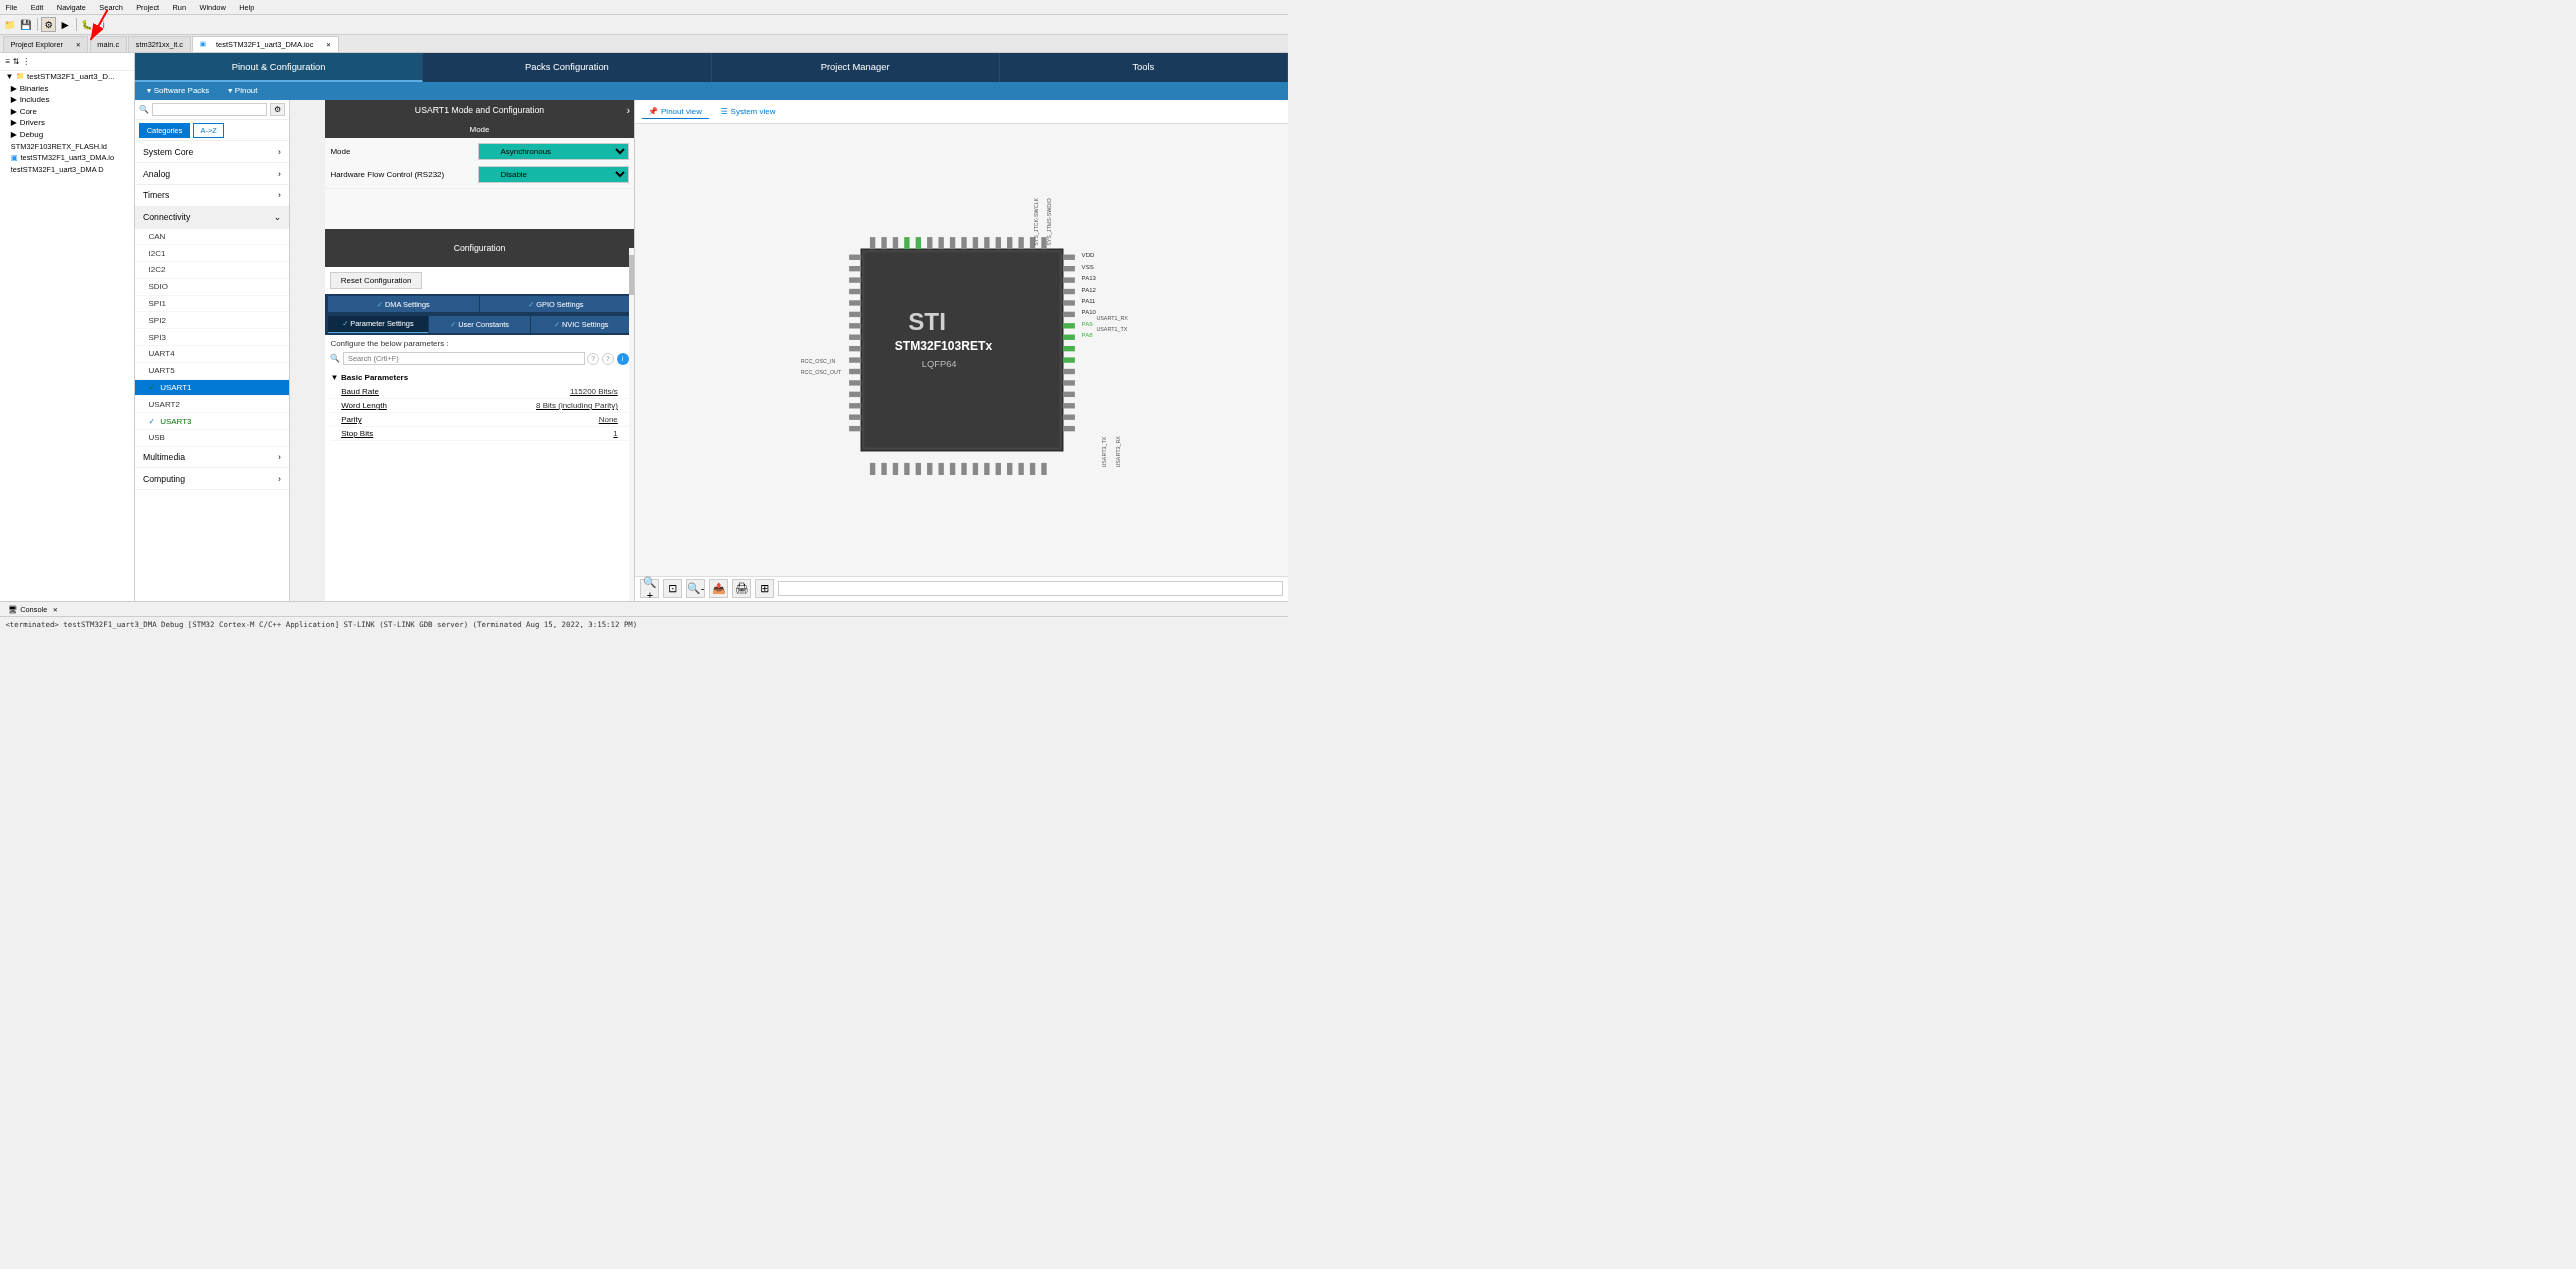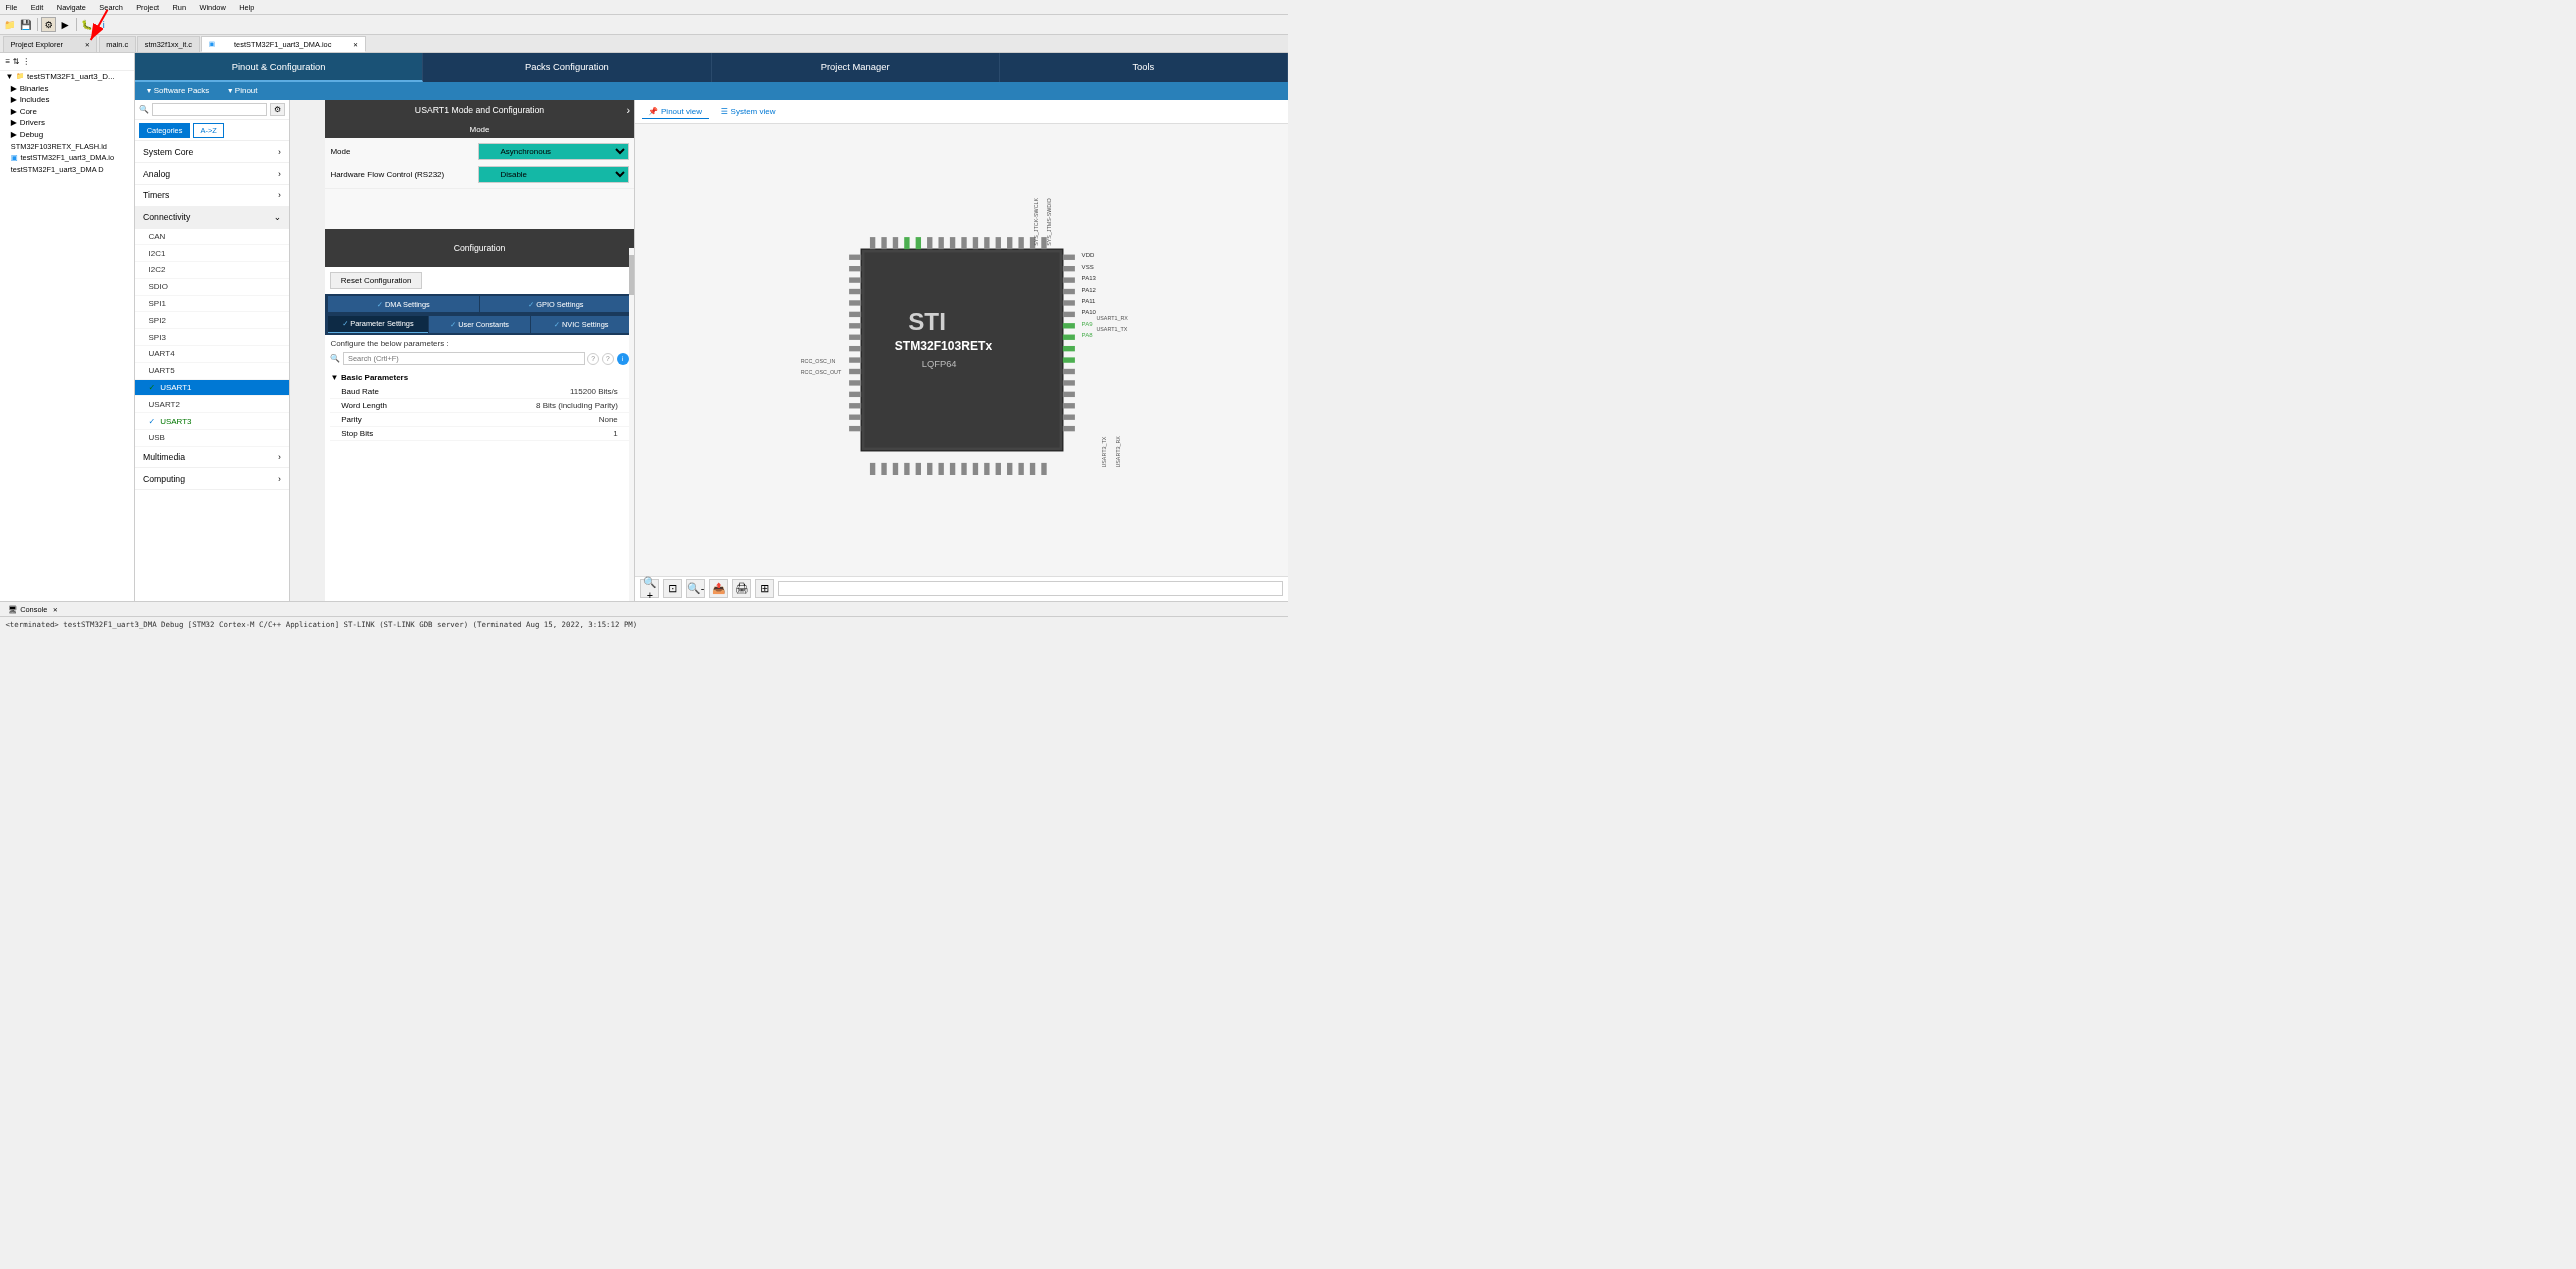--- a/index.html
+++ b/index.html
@@ -9,21 +9,21 @@
     .menu-bar { background: #f0f0f0; padding: 1.3px 2.7px; display: flex; gap: 8px; border-bottom: 0.7px solid #ccc; font-size: 7.4px; }
     .menu-bar span { cursor: pointer; padding: 1.3px 2.7px; }
     
     
     .toolbar { background: #f0f0f0; padding: 2px 2.7px; display: flex; align-items: center; gap: 1.3px; border-bottom: 0.7px solid #ccc; min-height: 20px; }
     .toolbar-btn { width: 15px; height: 15px; background: #f0f0f0; border: 0.7px solid transparent; cursor: pointer; display: flex; align-items: center; justify-content: center; font-size: 9.4px; }
     .toolbar-separator { width: 0.7px; height: 13.5px; background: #bbb; margin: 0 2px; }
     
     
     .tab-bar { background: #e8e8e8; display: flex; align-items: flex-end; padding: 0 2.7px; border-bottom: 0.7px solid #ccc; min-height: 17.5px; }
-    .tab { padding: 2.7px 6.7px; border: 0.7px solid #ccc; border-bottom: none; background: #e0e0e0; font-size: 7.4px; cursor: pointer; margin-right: 1.3px; display: flex; align-items: center; gap: 19px; }
+    .tab { padding: 2.7px 6.7px; border: 0.7px solid #ccc; border-bottom: none; background: #e0e0e0; font-size: 7.4px; cursor: pointer; margin-right: 1.3px; display: flex; align-items: center; gap: 10px; }
     .tab.active { background: #fff; border-bottom: 0.7px solid #fff; margin-bottom: -0.7px; }
     
     
     .sidebar { width: 141px; background: #fff; border-right: 0.7px solid #ccc; overflow-y: auto; font-size: 8px; }
     .sidebar-header { padding: 4px 5.4px; display: flex; align-items: center; gap: 2.7px; border-bottom: 0.7px solid #eee; }
     .sidebar-tree { }
     .tree-item { padding: 1.3px 5.4px; cursor: pointer; display: flex; align-items: center; gap: 2.7px; }
     .config-tabs { display: flex; background: #1a3a5c; }
     .config-tab { flex: 1; text-align: center; padding: 8px; color: #fff; cursor: pointer; font-size: 9.4px; font-weight: 500; border-right: 0.7px solid #2a4a6c; }
     .config-tab.active { background: #1a5276; border-bottom: 2px solid #5dade2; }
@@ -52,21 +52,21 @@
     .form-select { flex: 1; padding: 2px 17px; border: 0.7px solid #ccc; font-size: 8px; background: #14b8a6; }
     
     .config-section-header { background: #3a3a3a; color: #fff; text-align: center; padding: 14px; font-size: 8.7px; }
     
     .params-area { padding: 4px 5.4px; flex: 1; overflow-y: auto; }
     .params-header { font-size: 8px; margin-bottom: 4px; color: #333; }
     .params-search { display: flex; align-items: center; gap: 2.7px; margin-bottom: 5.4px; }
     .params-search-input { flex: 1; padding: 1.3px 4px; border: 0.7px solid #ccc; font-size: 7.4px; }
     .params-group { margin-bottom: 5.4px; }
     .params-group-header { display: flex; align-items: center; gap: 2.7px; font-weight: bold; font-size: 8px; padding: 2.7px 0; cursor: pointer; }
-    .param-row { display: flex; align-items: center; padding: 2px 10.8px; border-bottom: 0.7px solid #f5f5f5; }
+    .param-row { display: flex; align-items: center; padding: 2px 10.8px; border-bottom: 0.7px solid #f5f5f5; text-decoration: underline; }
     .param-name { flex: 1; font-size: 8px; }
     .param-value { font-size: 8px; color: #333; }
     .pinout-tabs { display: flex; padding: 4px 6.7px; gap: 5.4px; border-bottom: 0.7px solid #ddd; background: #fff; }
     .pinout-tab { padding: 2.7px 6.7px; font-size: 8px; cursor: pointer; color: #0078d4; border-bottom: 1.3px solid transparent; display: flex; align-items: center; gap: 2.7px; }
     .pinout-tab.active { border-bottom-color: #0078d4; }
     
     .chip-area { flex: 1; display: flex; align-items: center; justify-content: center; overflow: hidden; position: relative; }
     
     .pinout-toolbar { display: flex; align-items: center; padding: 2.7px 5.4px; border-top: 0.7px solid #ddd; background: #fff; gap: 4px; }
     .pinout-tool-btn { width: 19px; height: 19px; background: #f0f0f0; border: 0.7px solid #ccc; cursor: pointer; display: flex; align-items: center; justify-content: center; font-size: 10.8px; }

